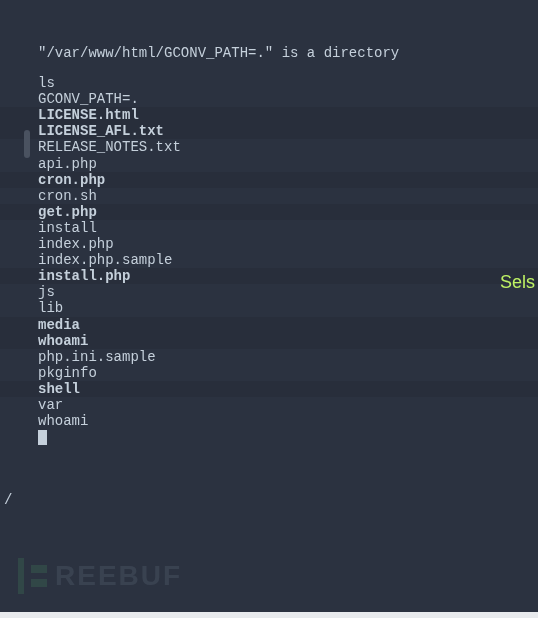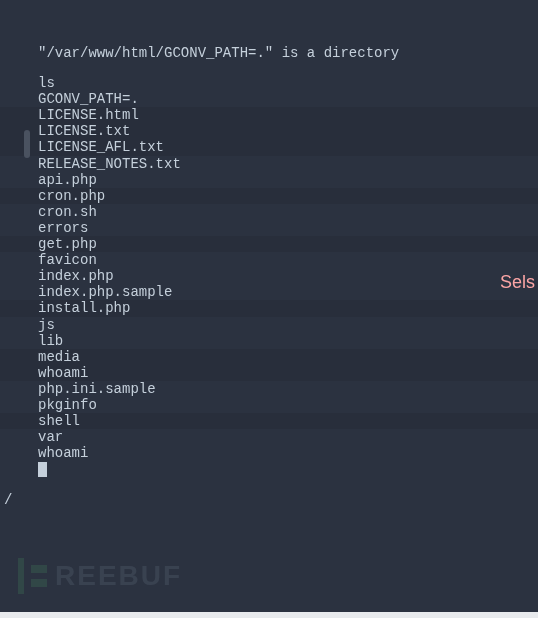--- a/index.html
+++ b/index.html
@@ -20,20 +20,21 @@
     }
     .terminal {
       padding: 45px 0 0 38px;
       position: relative;
     }
     .row-dark {
       background-color: #282e3b;
       margin-left: -38px;
       padding-left: 38px;
       display: block;
+      font-weight: bold;
     }
     .quoted-line {
       margin-bottom: 14px;
     }
     .line {
       display: block;
       white-space: pre;
     }
     .cursor {
       display: inline-block;
@@ -56,21 +57,21 @@
       left: 4px;
       top: 492px;
       color: #c5d0db;
       font-family: 'Courier New', monospace;
       font-size: 14px;
     }
     .right-text {
       position: absolute;
       right: 0;
       top: 272px;
-      color: #fca5a5;
+      color: #bef264;
       font-size: 18px;
       font-family: Arial, sans-serif;
       overflow: hidden;
       width: 38px;
     }
     .watermark {
       position: absolute;
       left: 18px;
       bottom: 24px;
       display: flex;
@@ -112,29 +113,27 @@
     }
   </style>
 </head>
 <body>
 
 <div class="terminal">
   <span class="line quoted-line">"/var/www/html/GCONV_PATH=." is a directory</span>
   <span class="line">ls</span>
   <span class="line">GCONV_PATH=.</span>
   <span class="line row-dark">LICENSE.html</span>
-  <span class="line row-dark">LICENSE.txt</span>
   <span class="line row-dark">LICENSE_AFL.txt</span>
   <span class="line">RELEASE_NOTES.txt</span>
   <span class="line">api.php</span>
   <span class="line row-dark">cron.php</span>
   <span class="line">cron.sh</span>
-  <span class="line">errors</span>
   <span class="line row-dark">get.php</span>
-  <span class="line">favicon</span>
+  <span class="line">install</span>
   <span class="line">index.php</span>
   <span class="line">index.php.sample</span>
   <span class="line row-dark">install.php</span>
   <span class="line">js</span>
   <span class="line">lib</span>
   <span class="line row-dark">media</span>
   <span class="line row-dark">whoami</span>
   <span class="line">php.ini.sample</span>
   <span class="line">pkginfo</span>
   <span class="line row-dark">shell</span>

